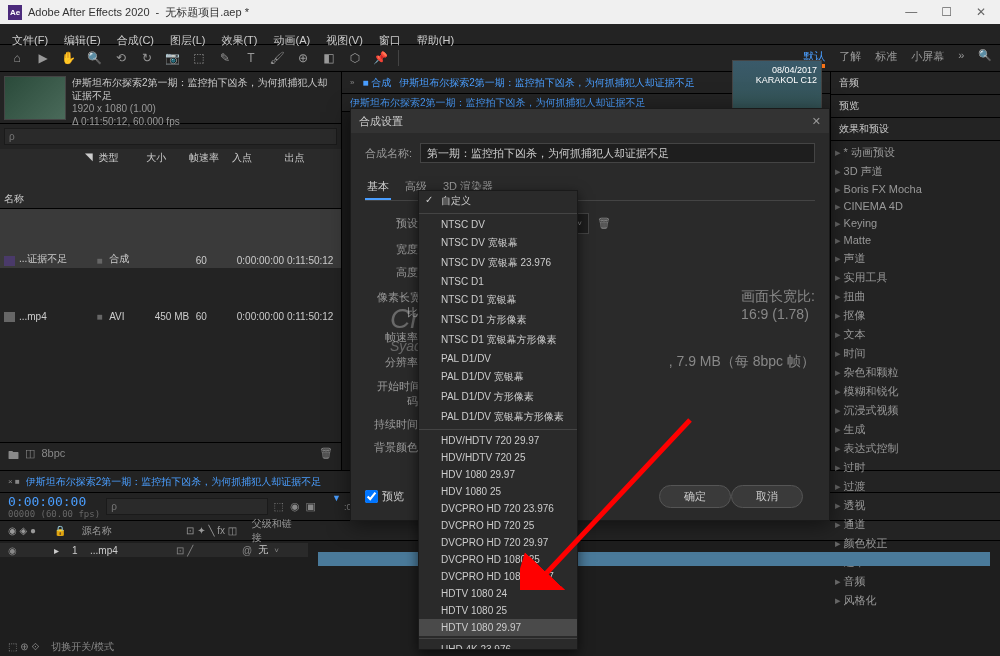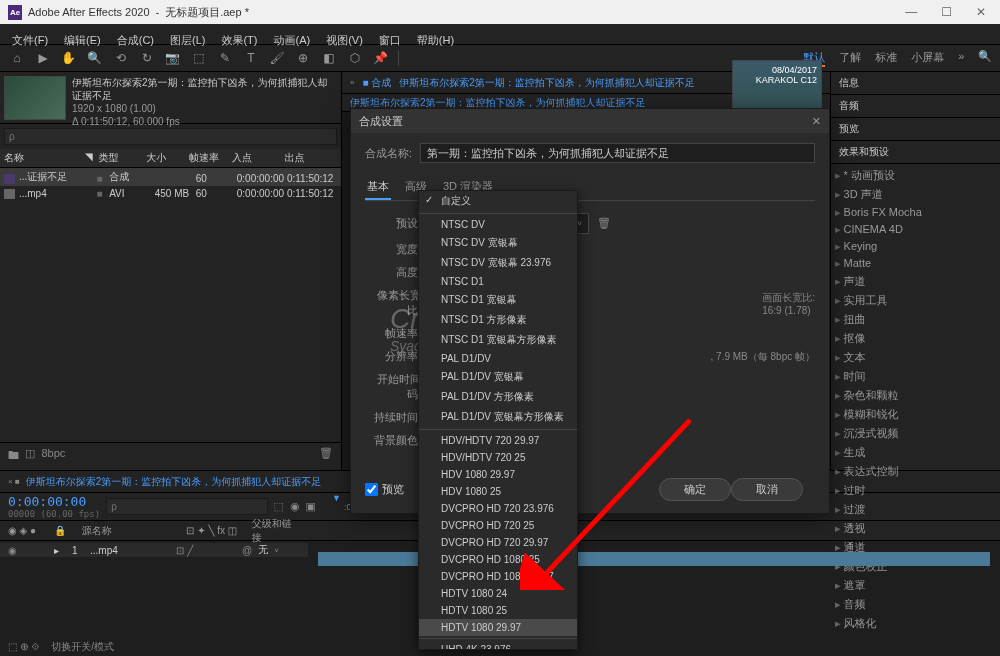--- a/index.html
+++ b/index.html
@@ -8,31 +8,31 @@
 .titlebar-left { display: flex; align-items: center; gap: 6px; }
 .ae-icon { width: 14px; height: 15px; background: #4b2a7b; color: #fff; font-size: 8px; display: flex; align-items: center; justify-content: center; font-weight: bold; }
 .win-controls { display: flex; gap: 12px; font-size: 12px; color: #666; }
 .win-controls span { cursor: pointer; padding: 2px 6px; }
 .menubar { height: 20px; background: #232323; display: flex; align-items: center; padding: 0 6px; gap: 4px; color: #ccc; font-size: 11px; }
 .menubar span { padding: 2px 6px; cursor: pointer; margin-top: 12px; }
 .toolbar { height: 28px; background: #232323; border-top: 1px solid #000; border-bottom: 1px solid #000; display: flex; align-items: center; padding: 0 8px; gap: 8px; }
 .tool-icon { width: 18px; height: 18px; color: #999; display: flex; align-items: center; justify-content: center; font-size: 12px; cursor: pointer; }
 .tool-sep { width: 1px; height: 16px; background: #444; }
 .workspace-tabs { margin-left: auto; display: flex; gap: 14px; color: #999; }
-.workspace-tabs .active { color: #4a9eff; border-bottom: 2px solid #f97316; }
+.workspace-tabs .active { color: #4a9eff; border-bottom: 4px solid #f97316; }
 .main-area { display: flex; height: 398px; }
 .left-panel { width: 342px; background: #232323; border-right: 1px solid #000; display: flex; flex-direction: column; }
 .project-header { height: 52px; display: flex; padding: 4px; gap: 6px; border-bottom: 1px solid #000; }
 .thumb { width: 62px; height: 44px; background: linear-gradient(135deg, #2a4a3a, #4a6a5a); border: 1px solid #444; }
 .proj-info { font-size: 10px; color: #999; line-height: 1.3; flex: 1; }
 .proj-info .title { color: #ccc; }
 .search-row { padding: 4px; display: flex; align-items: center; gap: 4px; }
 .search-input { flex: 1; background: #2a2a2a; border: 1px solid #1a1a1a; color: #888; padding: 2px 4px; font-size: 10px; }
 .table-head { display: flex; background: #2a2a2a; font-size: 10px; color: #ccc; padding: 2px 4px; border-bottom: 1px solid #000; }
-.col-name { width: 85px; }
+.col-name { width: 85px; margin-top: 41px; }
 .col-type { width: 50px; }
 .col-size { width: 45px; }
 .col-fps { width: 45px; }
 .col-in { width: 55px; }
 .col-out { width: 55px; }
 .table-row { display: flex; font-size: 10px; color: #ccc; padding: 2px 4px; align-items: flex-end; }
 .table-row.selected { background: #3a3a3a; }
 .row-icon { width: 12px; height: 10px; background: #666; margin-right: 4px; }
 .comp-icon { background: #4a3a6a; }
 .center-panel { flex: 1; background: #1a1a1a; position: relative; }
@@ -52,21 +52,21 @@
 .dialog-body { padding: 10px 14px; }
 .comp-name-row { display: flex; align-items: center; gap: 8px; margin-bottom: 12px; font-size: 11px; }
 .comp-name-row label { color: #999; }
 .comp-name-input { flex: 1; background: #1e1e1e; border: 1px solid #444; color: #ccc; padding: 3px 6px; font-size: 11px; }
 .dialog-tabs { display: flex; gap: 12px; border-bottom: 1px solid #444; margin-bottom: 12px; font-size: 11px; }
 .dialog-tab { padding: 4px 2px; color: #999; cursor: pointer; }
 .dialog-tab.active { color: #ccc; border-bottom: 2px solid #4a9eff; }
 .form-row { display: flex; align-items: center; gap: 8px; margin-bottom: 8px; font-size: 11px; }
 .form-label { width: 56px; text-align: right; color: #999; }
 .dropdown-field { background: #1e1e1e; border: 1px solid #444; color: #ccc; padding: 2px 6px; width: 160px; display: flex; justify-content: space-between; align-items: center; }
-.info-text { color: #888; font-size: 10px; margin-left: 8px; }
+.info-text { color: #888; font-size: 14px; margin-left: 8px; }
 
 
 .dropdown-menu { position: absolute; left: 418px; top: 190px; width: 160px; background: #2a2a2a; border: 1px solid #1a1a1a; box-shadow: 0 4px 12px rgba(0,0,0,0.6); z-index: 200; max-height: 460px; overflow-y: auto; }
 .dd-item { padding: 3px 10px 3px 22px; color: #ccc; font-size: 10px; cursor: pointer; position: relative; }
 .dd-item.checked:before { content: "✓"; position: absolute; left: 6px; }
 .dd-item.highlight { background: #4a4a4a; }
 .dd-sep { height: 1px; background: #444; margin: 2px 0; }
 
 .dialog-buttons { display: flex; justify-content: flex-end; gap: 0; padding: 12px; }
 .btn { padding: 3px 24px; background: #3a3a3a; border: 1px solid #555; border-radius: 12px; color: #ccc; cursor: pointer; font-size: 11px; }
@@ -213,21 +213,20 @@
   </div>
 
   <div class="preview-image">
     <div class="preview-text">
       <div>08/04/2017</div>
       <div>KARAKOL C12</div>
     </div>
   </div>
 
   <div class="right-panel">
-    <div class="panel-section">信息</div>
     <div class="panel-section">音频</div>
     <div class="panel-section">预览</div>
     <div class="panel-section">效果和预设</div>
     <div class="effect-list" id="effect-list">
         <div class="effect-item">* 动画预设</div>
         <div class="effect-item">3D 声道</div>
         <div class="effect-item">Boris FX Mocha</div>
         <div class="effect-item">CINEMA 4D</div>
         <div class="effect-item">Keying</div>
         <div class="effect-item">Matte</div>

